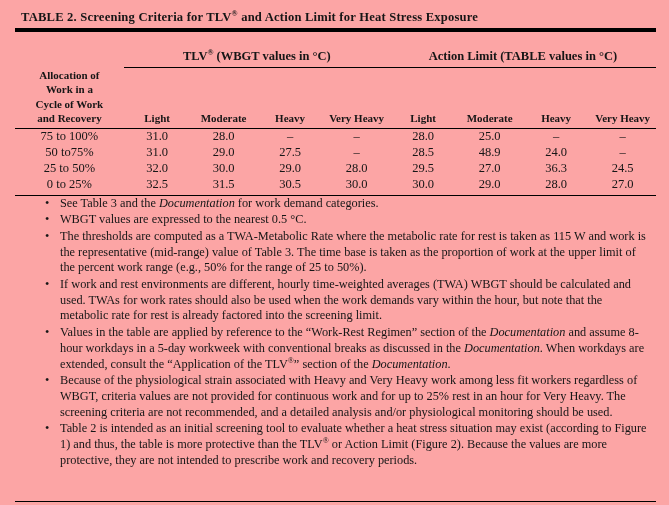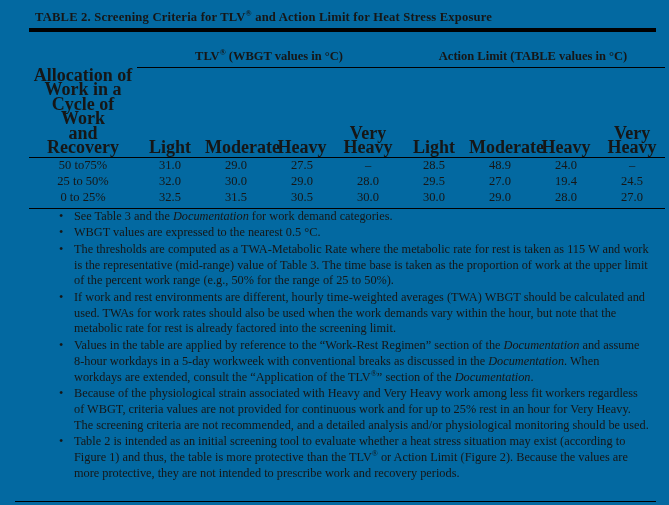--- a/index.html
+++ b/index.html
@@ -1,23 +1,23 @@
 <!DOCTYPE html>
 <html><head>
 <meta charset="utf-8">
 <style>
   html, body { margin: 0; padding: 0; background: #ffffff; }
   .page {
     position: relative;
     width: 669px; height: 505px;
     box-sizing: border-box;
-    background: #0369a1;
+    background: #fca5a5;
     color: #161616;
     font-family: "Liberation Serif", "DejaVu Serif", serif;
-    padding: 9px 13px 0 29px;
+    padding: 9px 13px 0 15px;
     overflow: hidden;
   }
   .sup { font-size: 8px; vertical-align: super; line-height: 0; }
 
   .doc-title {
     font-weight: bold;
     font-size: 12.6px;
     letter-spacing: 0.2px;
     padding: 1px 0 3px 6px;
     border-bottom: 4px solid #000;
@@ -38,21 +38,21 @@
     font-size: 12.5px;
     text-align: center;
     vertical-align: bottom;
     padding: 5px 0 3px 0;
     border-bottom: 1.5px solid #000;
   }
   .group-row td.spacer { border-bottom: none; }
 
   .colhead-row th {
     font-weight: bold;
-    font-size: 18px;
+    font-size: 11px;
     text-align: center;
     vertical-align: bottom;
     height: 56px;
     padding: 0 2px 2px 2px;
     border-bottom: 1.5px solid #000;
     line-height: 14.5px;
   }
   .alloc-head div { line-height: 14.5px; }
 
   tbody th, tbody td {
@@ -129,39 +129,50 @@
         <th>Heavy</th>
         <th>Very Heavy</th>
         <th>Light</th>
         <th>Moderate</th>
         <th>Heavy</th>
         <th>Very Heavy</th>
       </tr>
     </thead>
     <tbody>
       <tr>
+        <th>75 to 100%</th>
+        <td>31.0</td>
+        <td>28.0</td>
+        <td>–</td>
+        <td>–</td>
+        <td>28.0</td>
+        <td>25.0</td>
+        <td>–</td>
+        <td>–</td>
+      </tr>
+      <tr>
         <th>50 to75%</th>
         <td>31.0</td>
         <td>29.0</td>
         <td>27.5</td>
         <td>–</td>
         <td>28.5</td>
         <td>48.9</td>
         <td>24.0</td>
         <td>–</td>
       </tr>
       <tr>
         <th>25 to 50%</th>
         <td>32.0</td>
         <td>30.0</td>
         <td>29.0</td>
         <td>28.0</td>
         <td>29.5</td>
         <td>27.0</td>
-        <td>19.4</td>
+        <td>36.3</td>
         <td>24.5</td>
       </tr>
       <tr class="last">
         <th>0 to 25%</th>
         <td>32.5</td>
         <td>31.5</td>
         <td>30.5</td>
         <td>30.0</td>
         <td>30.0</td>
         <td>29.0</td>

